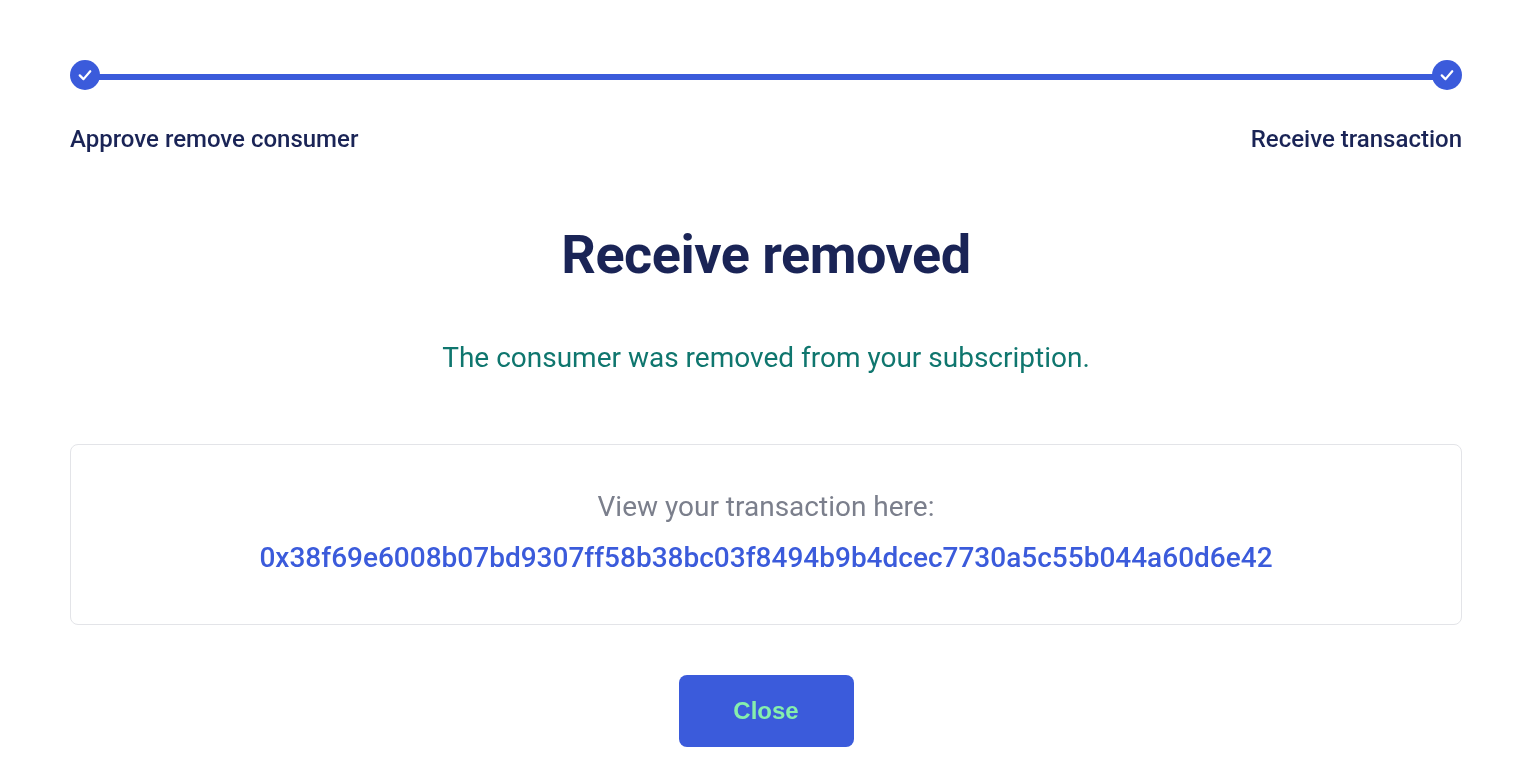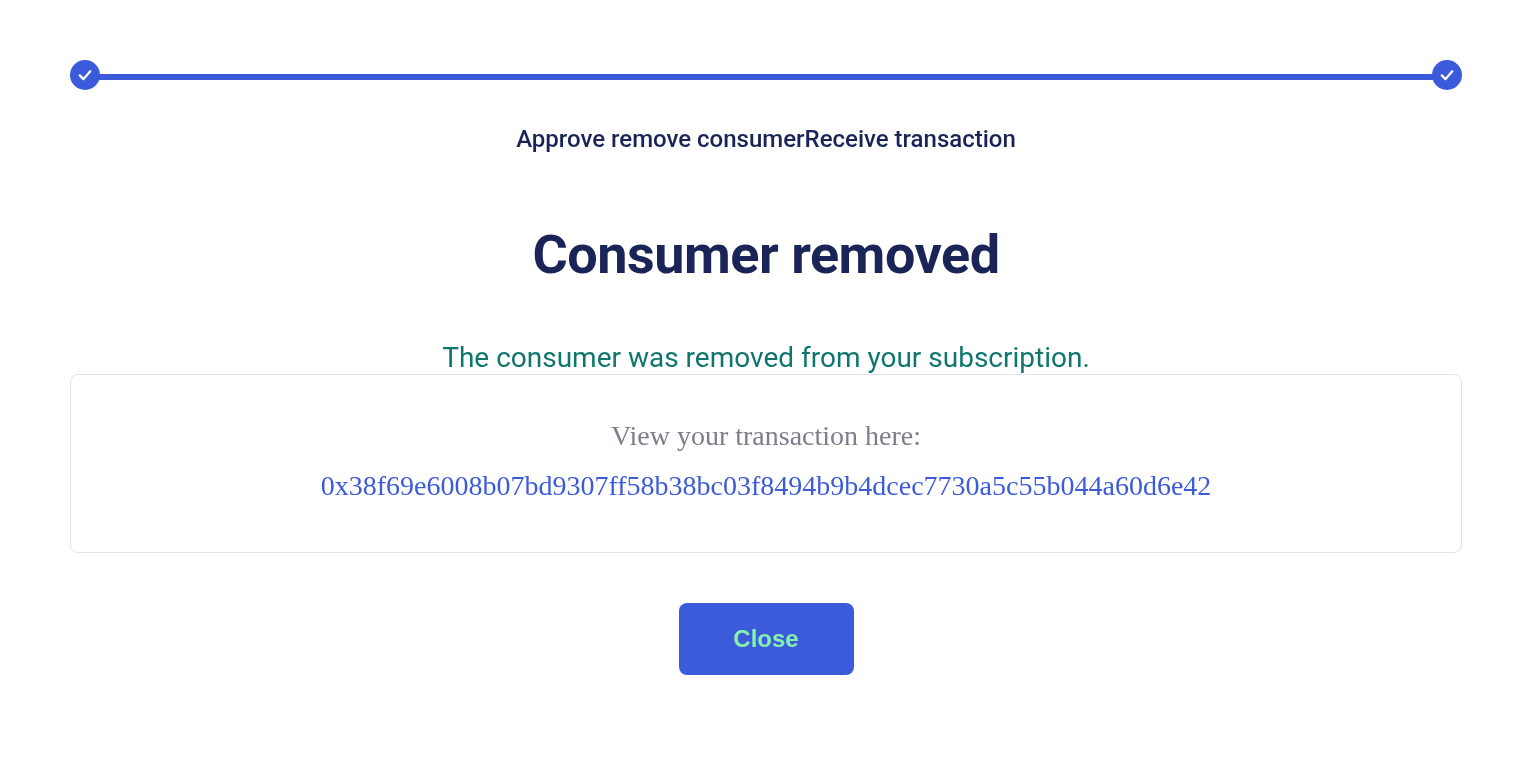--- a/index.html
+++ b/index.html
@@ -42,21 +42,21 @@
       justify-content: center;
       position: relative;
       z-index: 2;
     }
     .step-node svg {
       width: 18px;
       height: 18px;
     }
     .stepper-labels {
       display: flex;
-      justify-content: center;
+      justify-content: space-between;
       margin-top: 35px;
     }
     .step-label {
       font-size: 24px;
       font-weight: 500;
       color: #1a2456;
     }
     .main-content {
       text-align: center;
       margin-top: 70px;
@@ -69,23 +69,23 @@
     }
     .subtext {
       font-size: 28px;
       color: #0f766e;
       margin-top: 55px;
       font-weight: 400;
     }
     .tx-box {
       border: 1px solid #e3e4e8;
       border-radius: 8px;
+      margin-top: 70px;
       padding: 45px 30px 50px 30px;
       text-align: center;
-      font-family: Liberation Serif, serif;
     }
     .tx-label {
       font-size: 28px;
       color: #7b7f8c;
       margin-bottom: 18px;
     }
     .tx-hash {
       font-size: 28px;
       color: #3b5bdb;
       font-weight: 500;
@@ -126,21 +126,21 @@
       </svg>
     </div>
   </div>
   <div class="stepper-labels">
     <div class="step-label">Approve remove consumer</div>
     <div class="step-label">Receive transaction</div>
   </div>
 </div>
 
 <div class="main-content">
-  <h1 class="heading">Consumer removed</h1>
+  <h1 class="heading">Receive removed</h1>
   <p class="subtext">The consumer was removed from your subscription.</p>
 
   <div class="tx-box">
     <div class="tx-label">View your transaction here:</div>
     <a class="tx-hash">0x38f69e6008b07bd9307ff58b38bc03f8494b9b4dcec7730a5c55b044a60d6e42</a>
   </div>
 
   <div class="button-row">
     <button class="close-btn">Close</button>
   </div>

